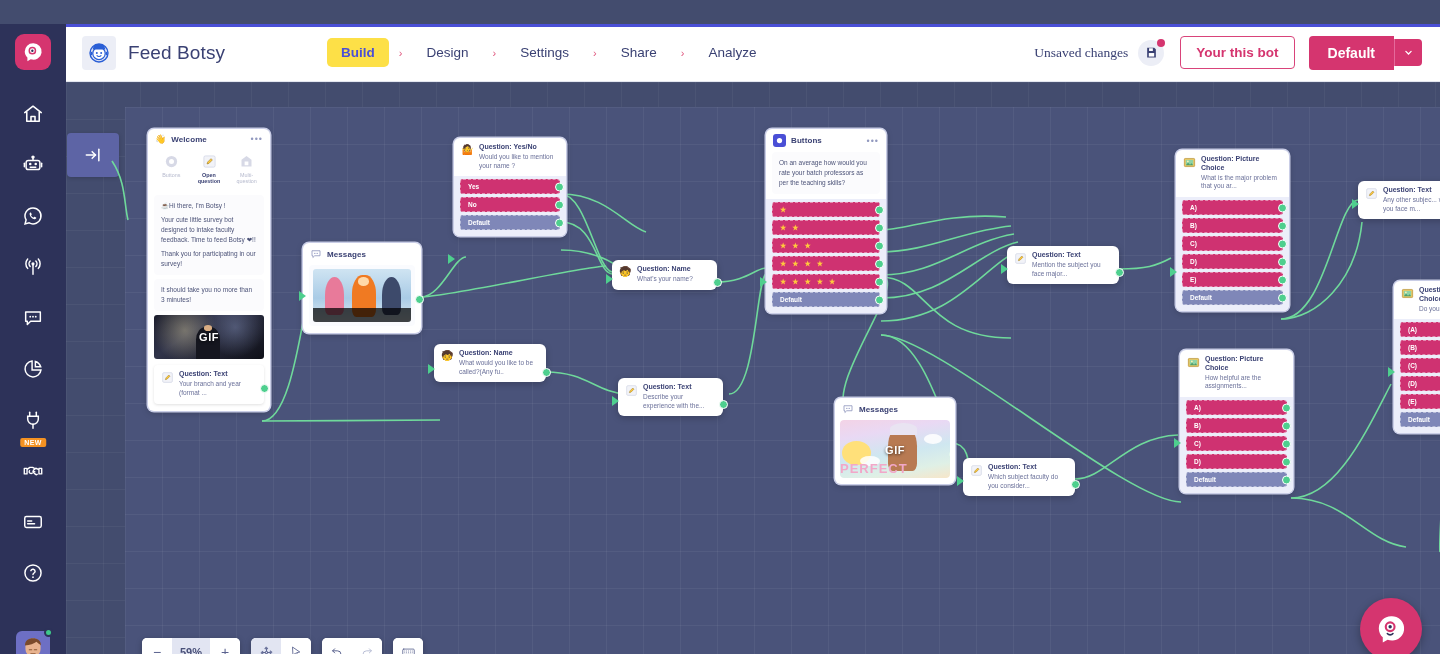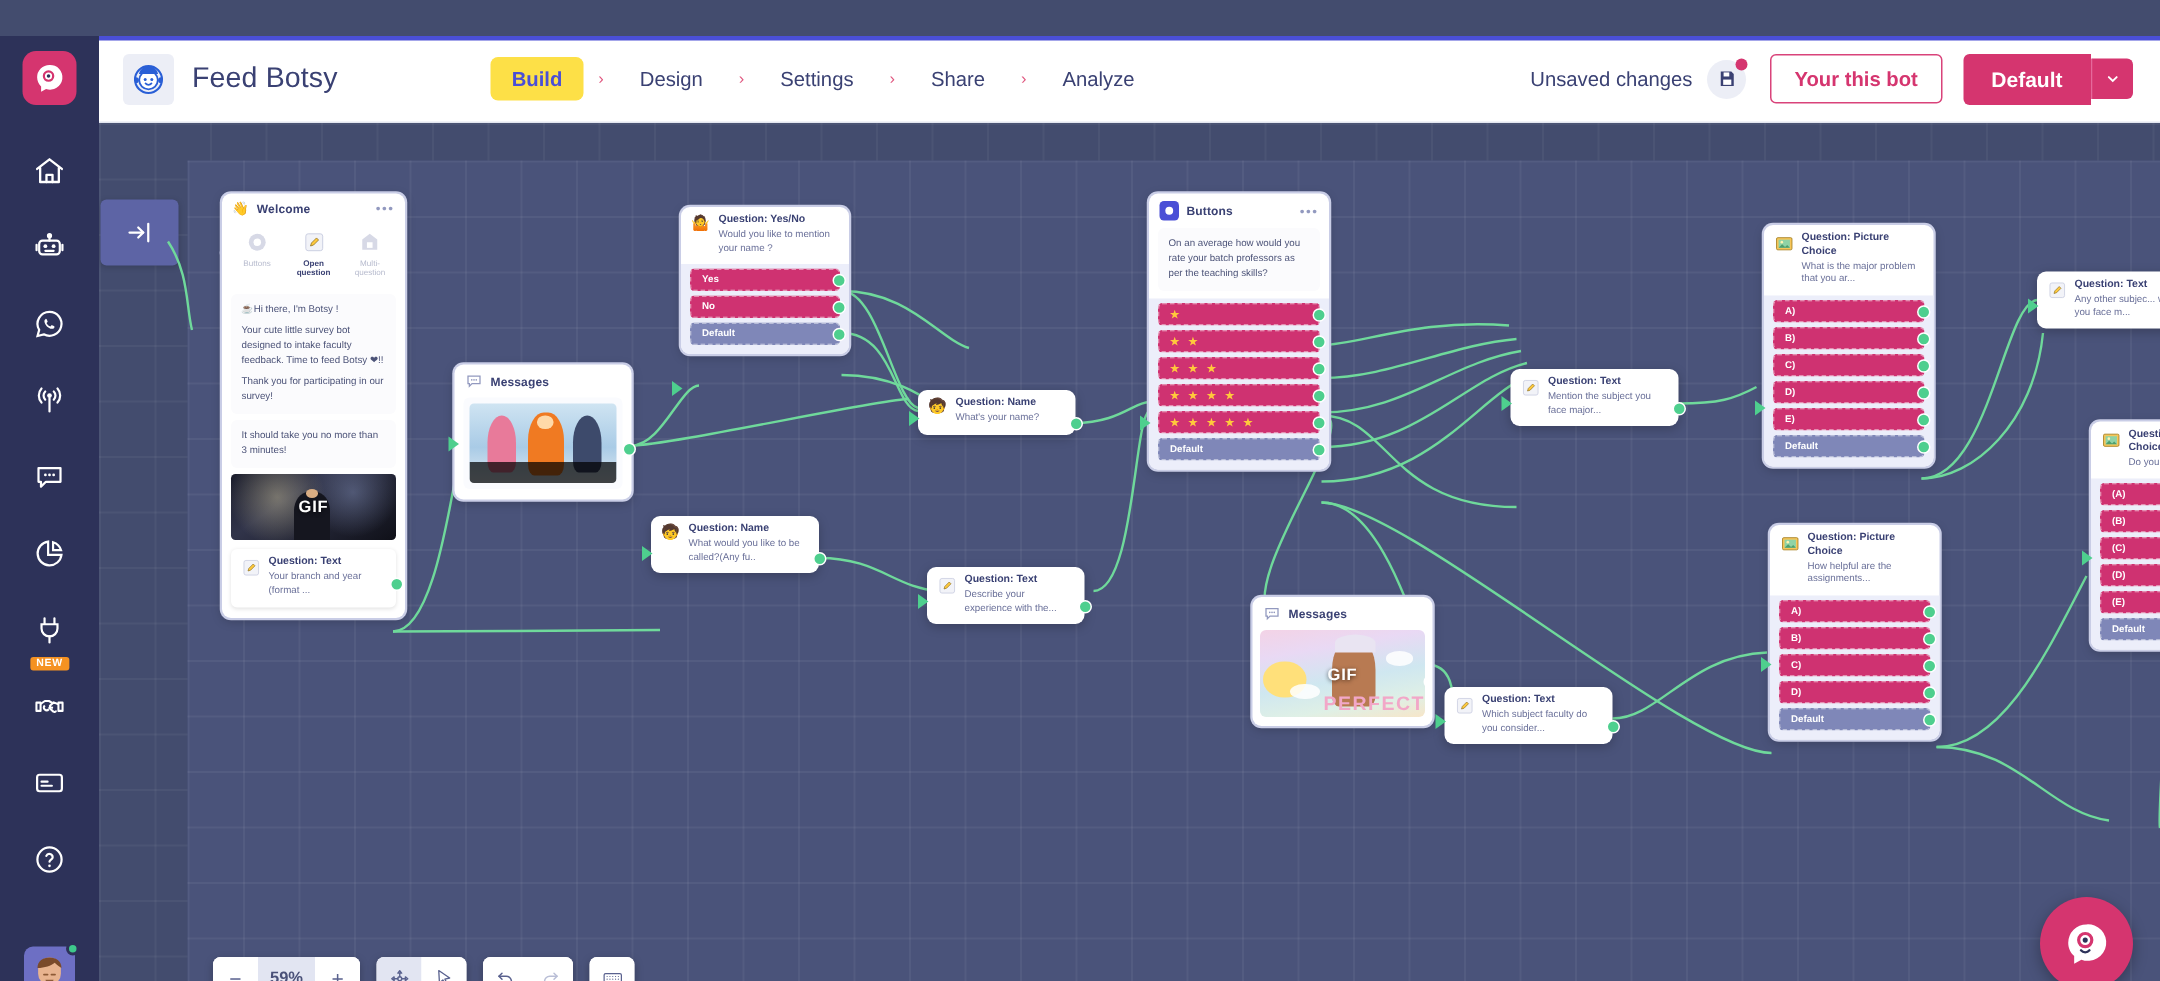--- a/index.html
+++ b/index.html
@@ -57,21 +57,21 @@
     margin-left: 12px; font-size: 19px; color: #3a4173; font-weight: 400; letter-spacing:.1px;
   }
   .tabs { display:flex; align-items:center; margin-left: 102px; }
   .tab {
     font-size: 13.5px; color: #3a4173; padding: 7px 14px; border-radius: 5px; cursor:pointer;
     white-space: nowrap;
   }
   .tab.active { background: #fde047; color: #4a4fd6; font-weight: 600; }
   .tab-sep { color: #e0577f; font-size: 11px; padding: 0 10px; }
   .topbar-right { margin-left: auto; display:flex; align-items:center; padding-right: 18px; }
-  .unsaved { font-size: 13.5px; color: #3a4173; }
+  .unsaved { font-size: 13.5px; color: #3a4173; font-family: Liberation Serif, serif; }
   .save-chip {
     position: relative; width: 26px; height: 26px; border-radius: 50%;
     background: #eceef6; margin-left: 10px; display:flex; align-items:center; justify-content:center;
     cursor:pointer;
   }
   .save-chip .reddot {
     position:absolute; right:-1px; top:-1px; width:8px; height:8px; border-radius:50%; background:#d5356f;
   }
   .btn-test {
     margin-left: 16px; border: 1px solid #d9437a; color:#d5356f; background:#fff;
@@ -696,21 +696,21 @@
       </div>
       <div style="padding:0 5px 6px;">
         <div style="position:relative;border-radius:4px;overflow:hidden;">
           <div class="gif-img" style="height:58px;background:linear-gradient(170deg,#f3d3e6 0%,#e9d9f4 25%,#cfe7f0 55%,#dff0e6 80%,#f7e6c9 100%);">
             <div style="position:absolute;left:2%;top:36%;width:26%;height:42%;background:#ffe07a;border-radius:50%;"></div>
             <div style="position:absolute;left:44%;top:8%;width:26%;height:80%;background:#b87a52;border-radius:46% 46% 16% 16%;"></div>
             <div style="position:absolute;left:45%;top:6%;width:25%;height:20%;background:#e9e4f2;border-radius:50% 50% 0 0;"></div>
             <div style="position:absolute;left:18%;top:62%;width:18%;height:18%;background:#fff;border-radius:50%;opacity:.85;"></div>
             <div style="position:absolute;left:76%;top:24%;width:17%;height:17%;background:#fff;border-radius:50%;opacity:.85;"></div>
             <span class="gif-label" style="top:42%;">GIF</span>
-            <span style="position:absolute;bottom:2px;left:0;width:100%;text-align:right;font-size:13px;font-weight:800;color:#f2a7c8;letter-spacing:1px;">PERFECT</span>
+            <span style="position:absolute;bottom:2px;left:0;width:100%;text-align:left;font-size:13px;font-weight:800;color:#f2a7c8;letter-spacing:1px;">PERFECT</span>
           </div>
           <span class="port-out" style="top:30px; right:-8px;"></span>
 
         </div>
       </div>
     </div>
 
     <div class="node" style="left:897px; top:376px; width:112px;">
       <div class="qrow">
         <svg class="qicon" viewBox="0 0 24 24">

